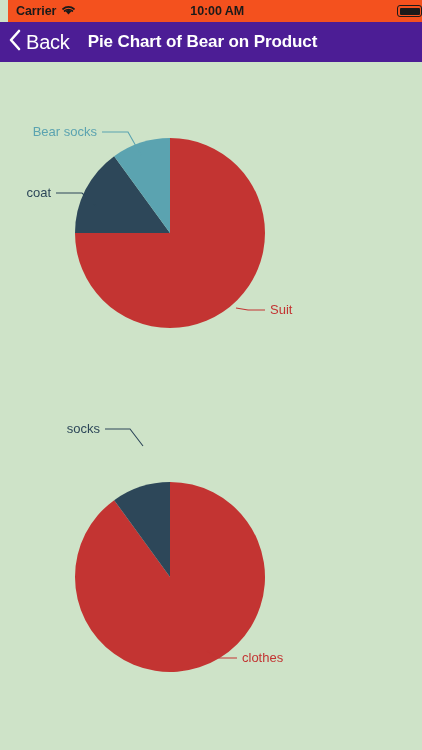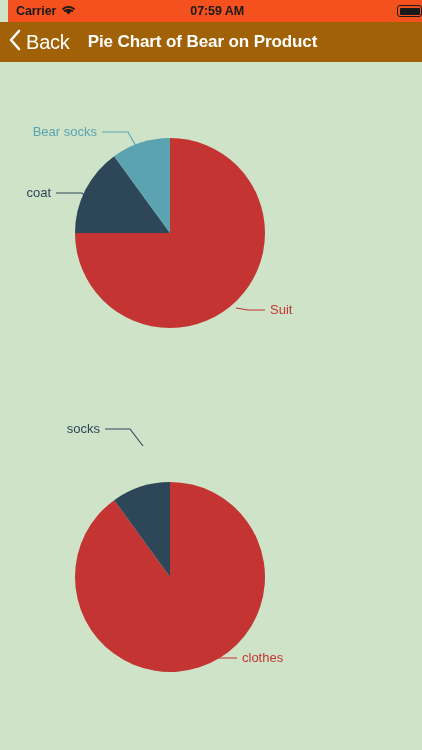--- a/index.html
+++ b/index.html
@@ -78,21 +78,21 @@
     background: #1a1a1a;
     border-radius: 0 1px 1px 0;
   }
 
   
   .nav-bar {
     position: absolute;
     top: 22px; left: 0;
     width: 422px;
     height: 40px;
-    background: #a16207;
+    background: #4c1d95;
     display: flex;
     align-items: center;
     box-sizing: border-box;
     padding-left: 8px;
   }
   .back-button {
     display: flex;
     align-items: center;
     gap: 4px;
     cursor: pointer;
@@ -138,21 +138,21 @@
   <div class="status-left">
     <span class="carrier-label">Carrier</span>
     <span class="wifi-icon">
       <svg width="15" height="12" viewBox="0 0 15 12">
         <path d="M7.5 10.6 L4.6 7.3 A4.4 4.4 0 0 1 10.4 7.3 Z" fill="#1a1a1a"></path>
         <path d="M2.0 5.0 A8.2 8.2 0 0 1 13.0 5.0" stroke="#1a1a1a" stroke-width="1.7" fill="none" stroke-linecap="round"></path>
         <path d="M3.6 7.0 A5.9 5.9 0 0 1 11.4 7.0" stroke="#1a1a1a" stroke-width="1.7" fill="none" stroke-linecap="round"></path>
       </svg>
     </span>
   </div>
-  <div class="status-center">07:59 AM</div>
+  <div class="status-center">10:00 AM</div>
   <div class="status-right">
     <div class="battery">
       <div class="battery-fill"></div>
       <div class="battery-cap"></div>
     </div>
   </div>
 </div>
 
 <div class="nav-bar">
   <div class="back-button">

